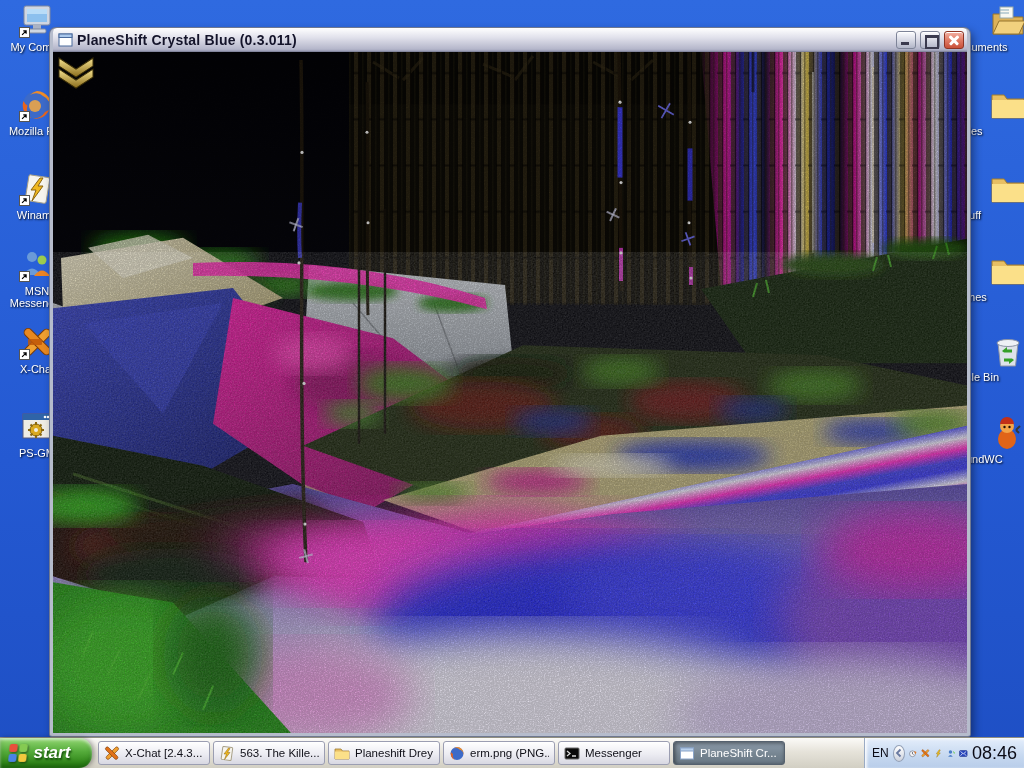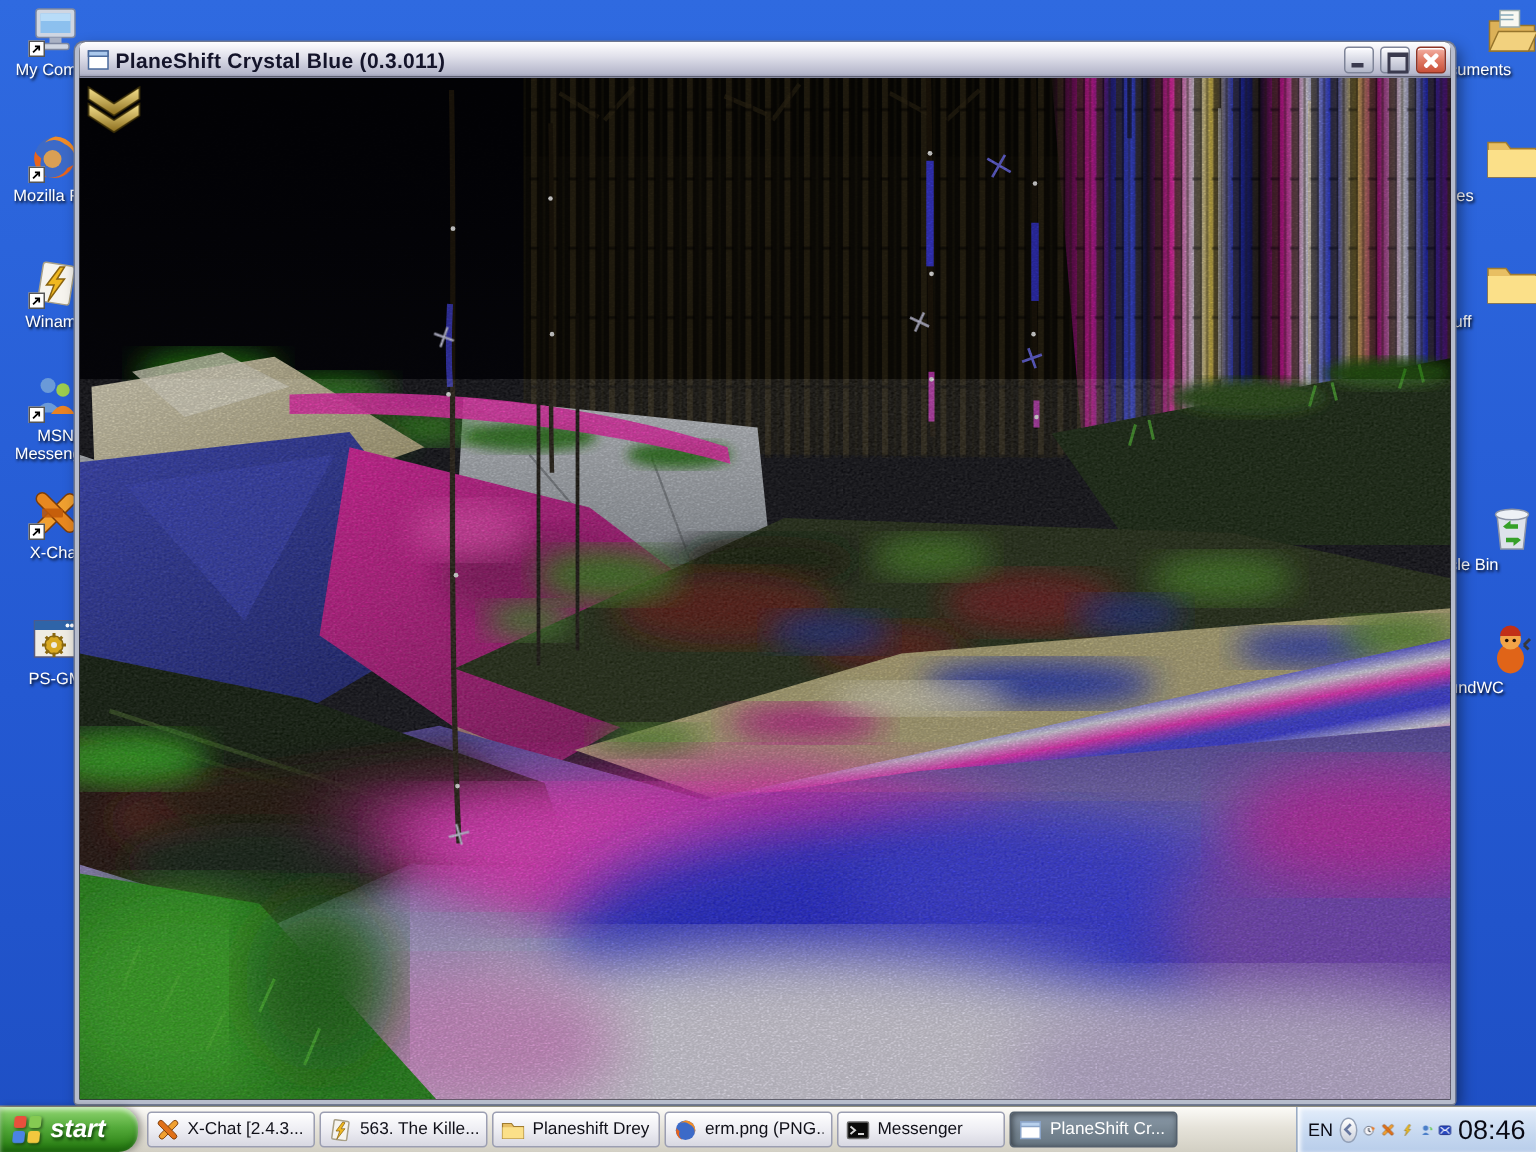--- a/index.html
+++ b/index.html
@@ -222,20 +222,29 @@
     <div>iles</div>
   </div>
   <div class="dicon ricon" style="top:172px;left:948px">
     <div class="ic">
       <svg viewBox="0 0 36 34">
           <path d="M2,7 h12 l3,4 h17 v19 h-32z" fill="#e8bf63" stroke="#a07c30"></path>
           <path d="M2,12 h32 v18 h-32z" fill="#fbe089"></path>
         </svg>
     </div>
     <div>tuff</div>
+  </div>
+  <div class="dicon ricon" style="top:254px;left:948px">
+    <div class="ic">
+      <svg viewBox="0 0 36 34">
+          <path d="M2,7 h12 l3,4 h17 v19 h-32z" fill="#e8bf63" stroke="#a07c30"></path>
+          <path d="M2,12 h32 v18 h-32z" fill="#fbe089"></path>
+        </svg>
+    </div>
+    <div>mes</div>
   </div>
   <div class="dicon ricon" style="top:334px;left:948px">
     <div class="ic">
       <svg viewBox="0 0 36 34">
           <path d="M8,9 h20 l-2.5,23 h-15z" fill="#dde2ea" stroke="#8c94a6"></path>
           <ellipse cx="18" cy="9" rx="11" ry="3.5" fill="#eef1f6" stroke="#8c94a6"></ellipse>
           <path d="M12,17 l5,-4 v2.5 h5 v3 h-8z" fill="#35a028"></path>
           <path d="M24,26 l-5,4 v-2.5 h-5 v-3 h8z" fill="#35a028"></path>
         </svg>
     </div>

